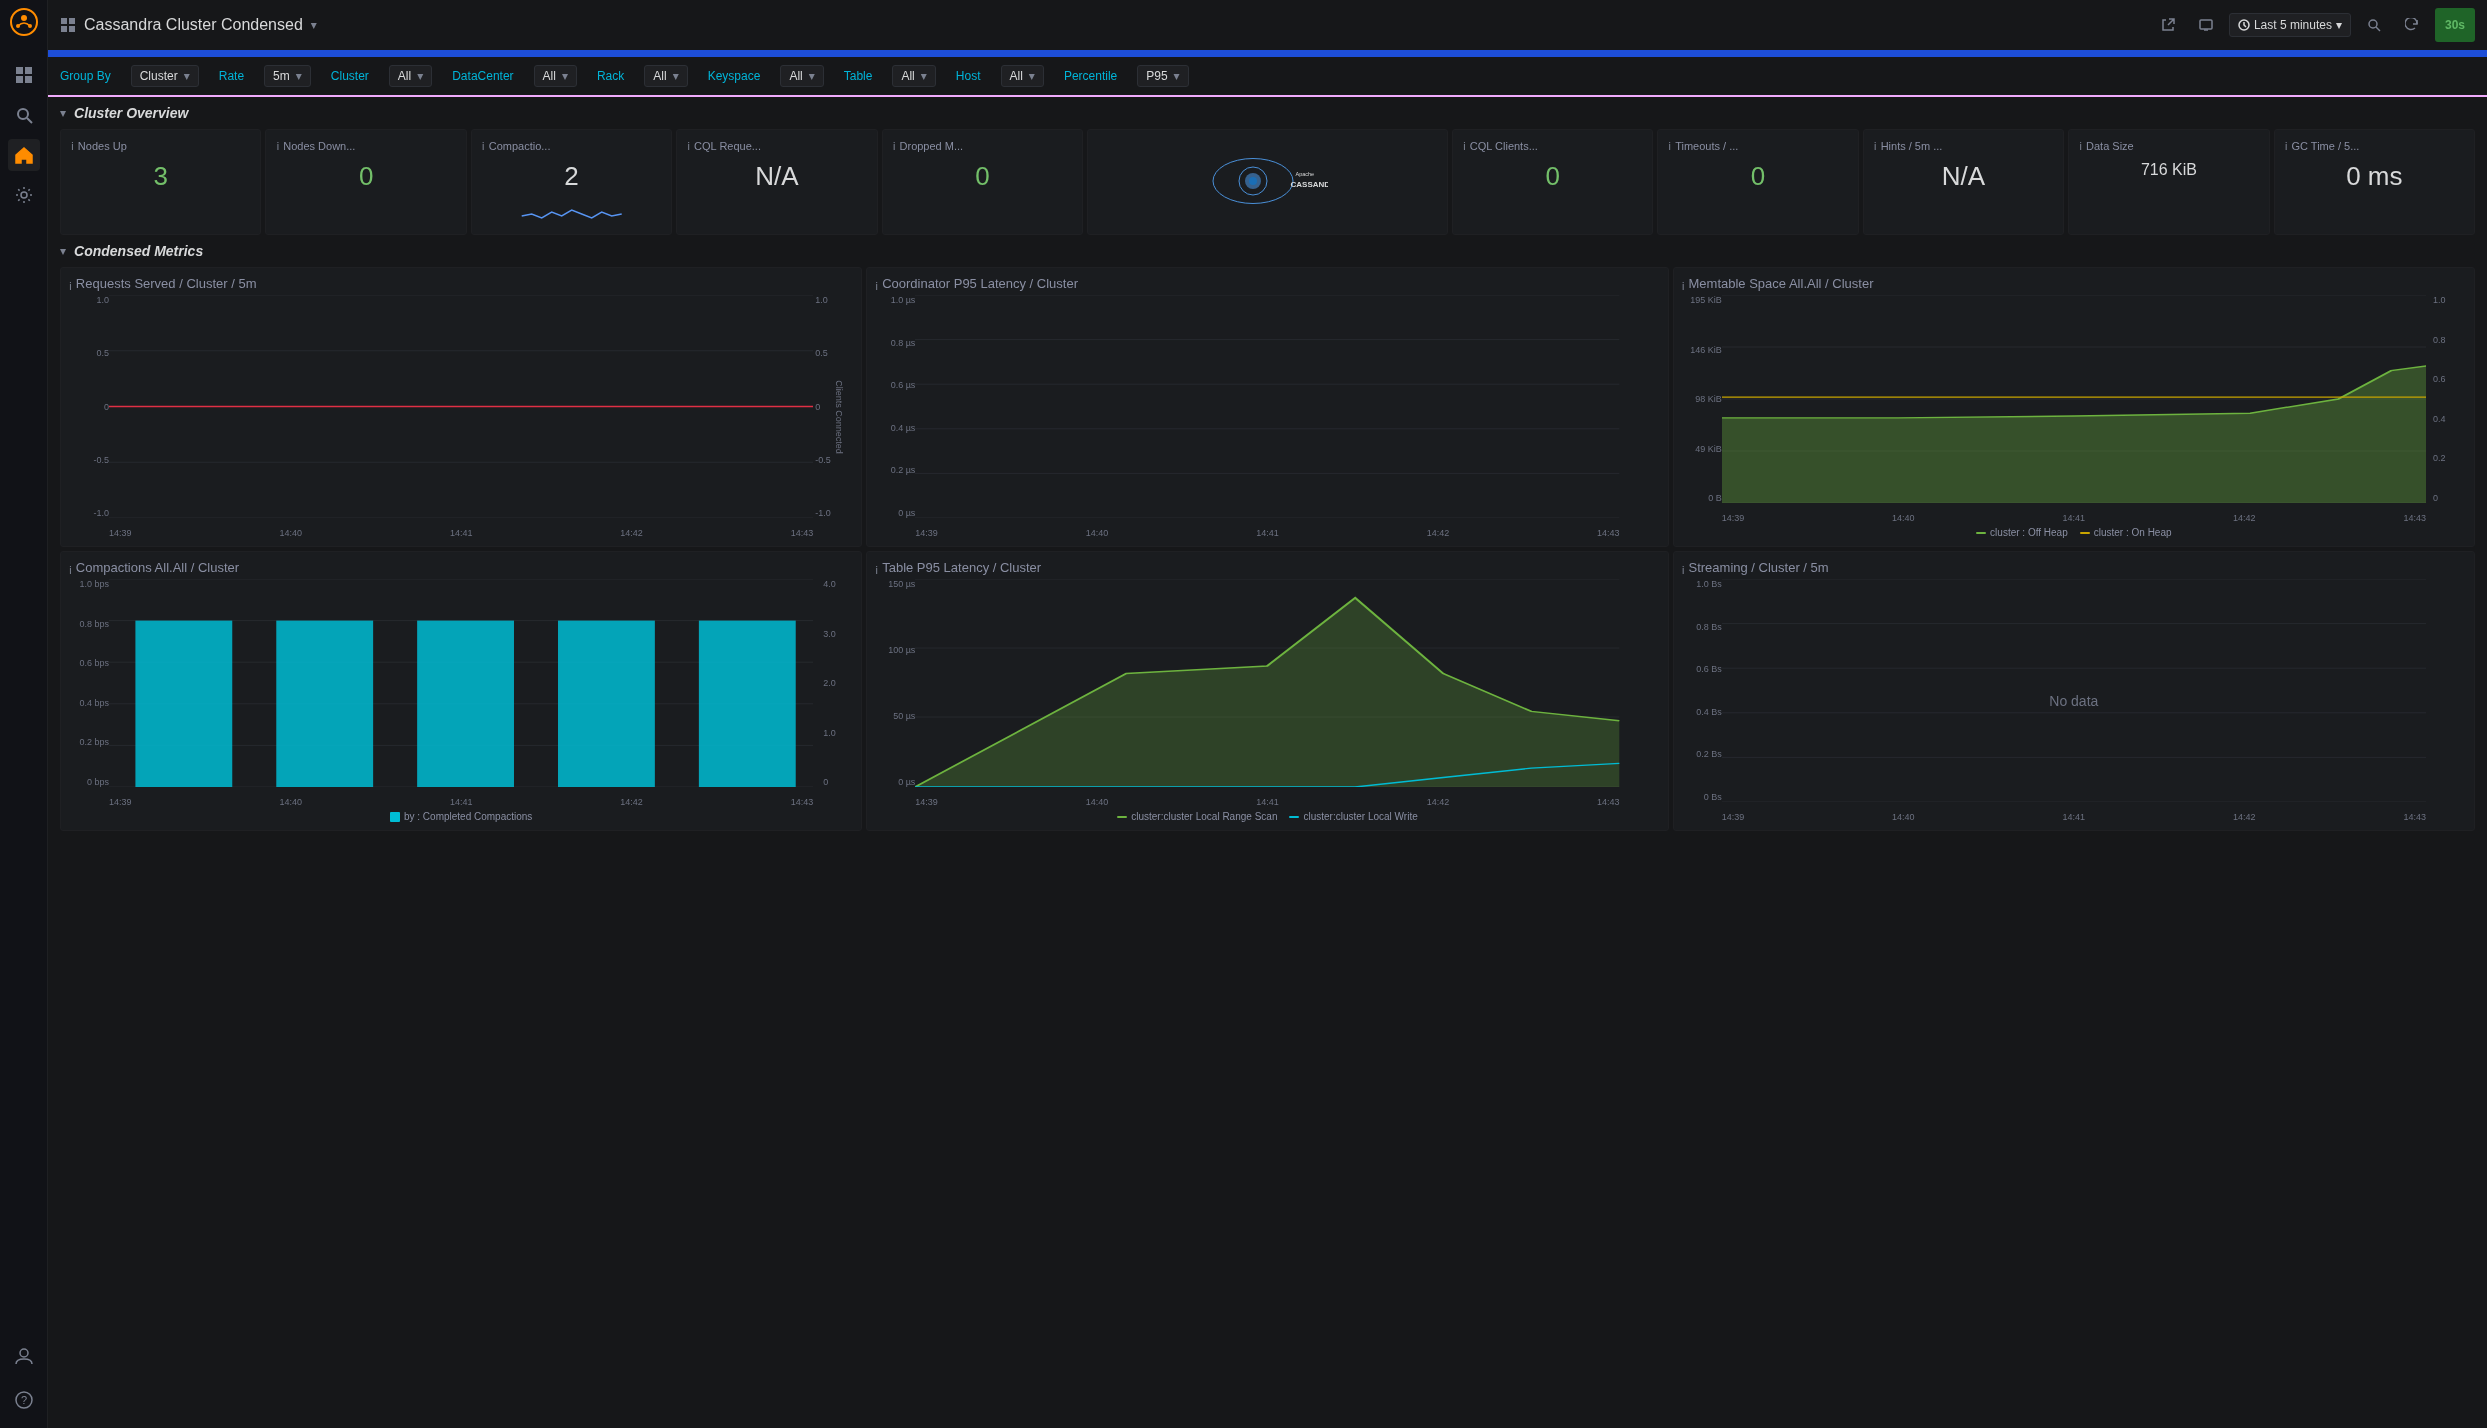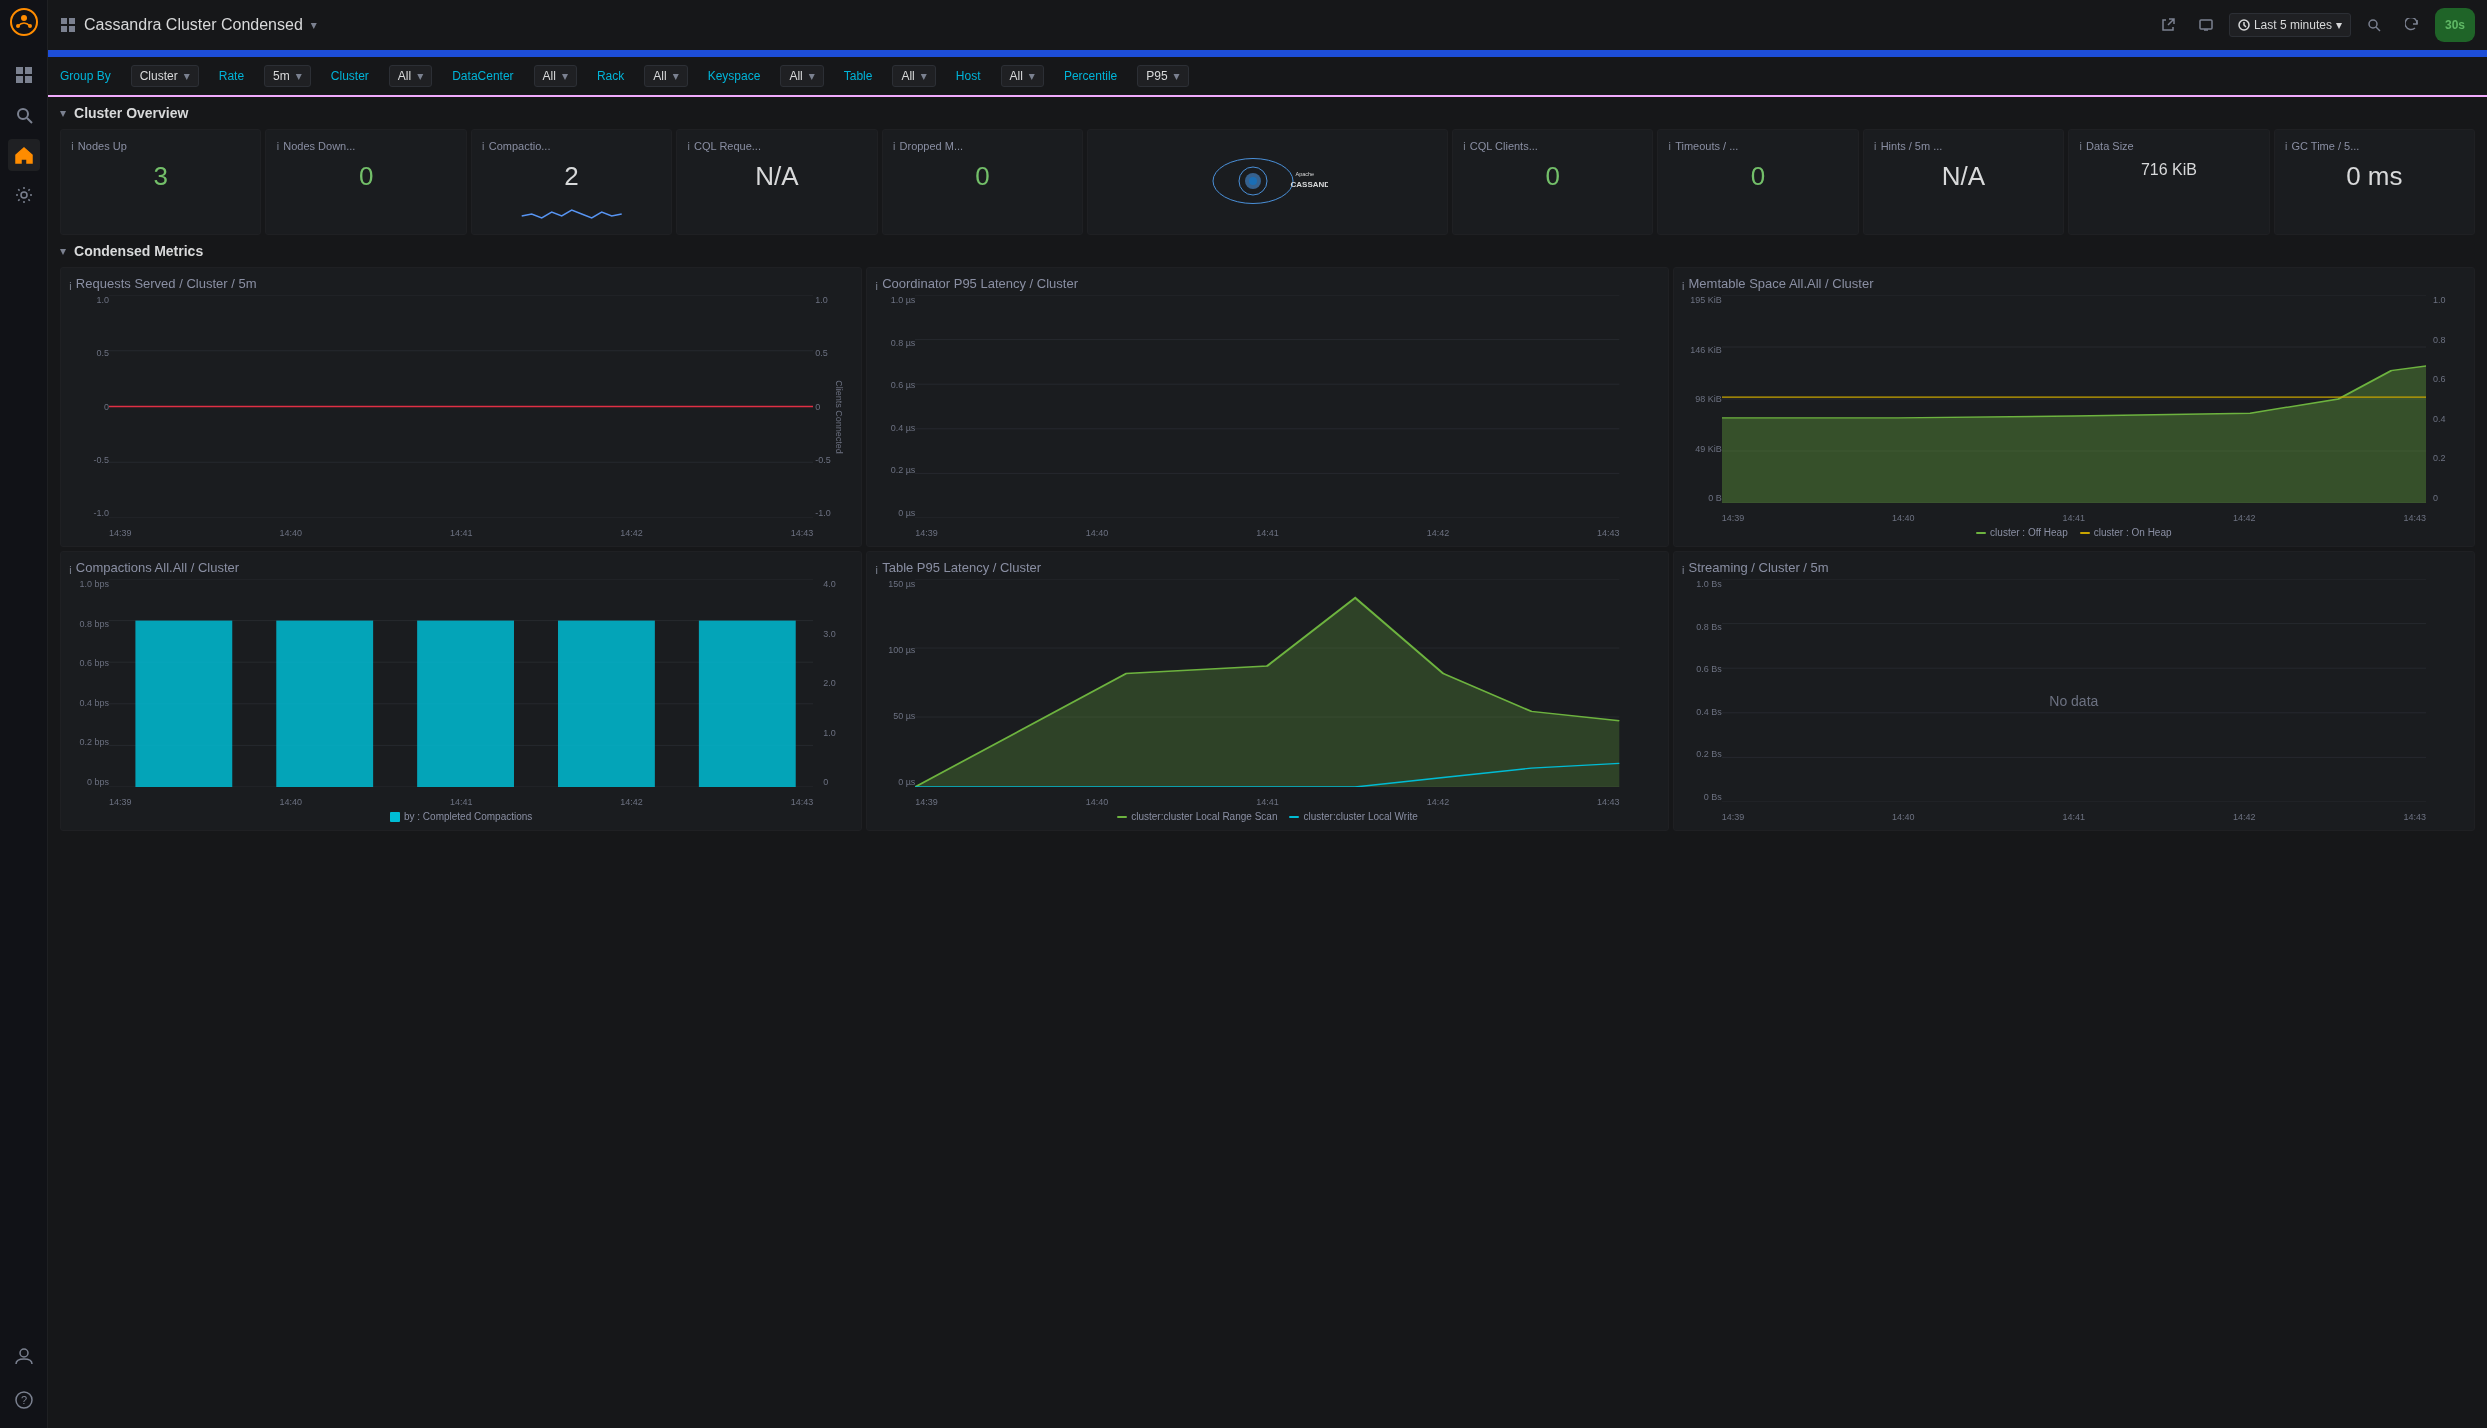--- a/index.html
+++ b/index.html
@@ -96,21 +96,21 @@
       font-size: 12px;
       display: flex;
       align-items: center;
       gap: 4px;
     }
     .refresh-btn {
       background: #1f6428;
       color: #5fb865;
       border: none;
       padding: 10px 10px;
-      border-radius: 9px;
+      border-radius: 3px;
       cursor: pointer;
       font-size: 12px;
       font-weight: 600;
     }
     
     .toolbar {
       background: #161719;
       padding: 8px 12px;
       display: flex;
       align-items: center;
@@ -147,20 +147,21 @@
     .section-header {
       display: flex;
       align-items: center;
       gap: 8px;
       margin-bottom: 8px;
     }
     .section-title {
       font-size: 14px;
       font-weight: 600;
       color: #d8d9da;
+      font-style: italic;
     }
     .collapse-icon { color: #7b8190; cursor: pointer; }
     
     .stats-row {
       display: flex;
       gap: 4px;
       margin-bottom: 8px;
       flex-wrap: nowrap;
     }
     .stat-card {

